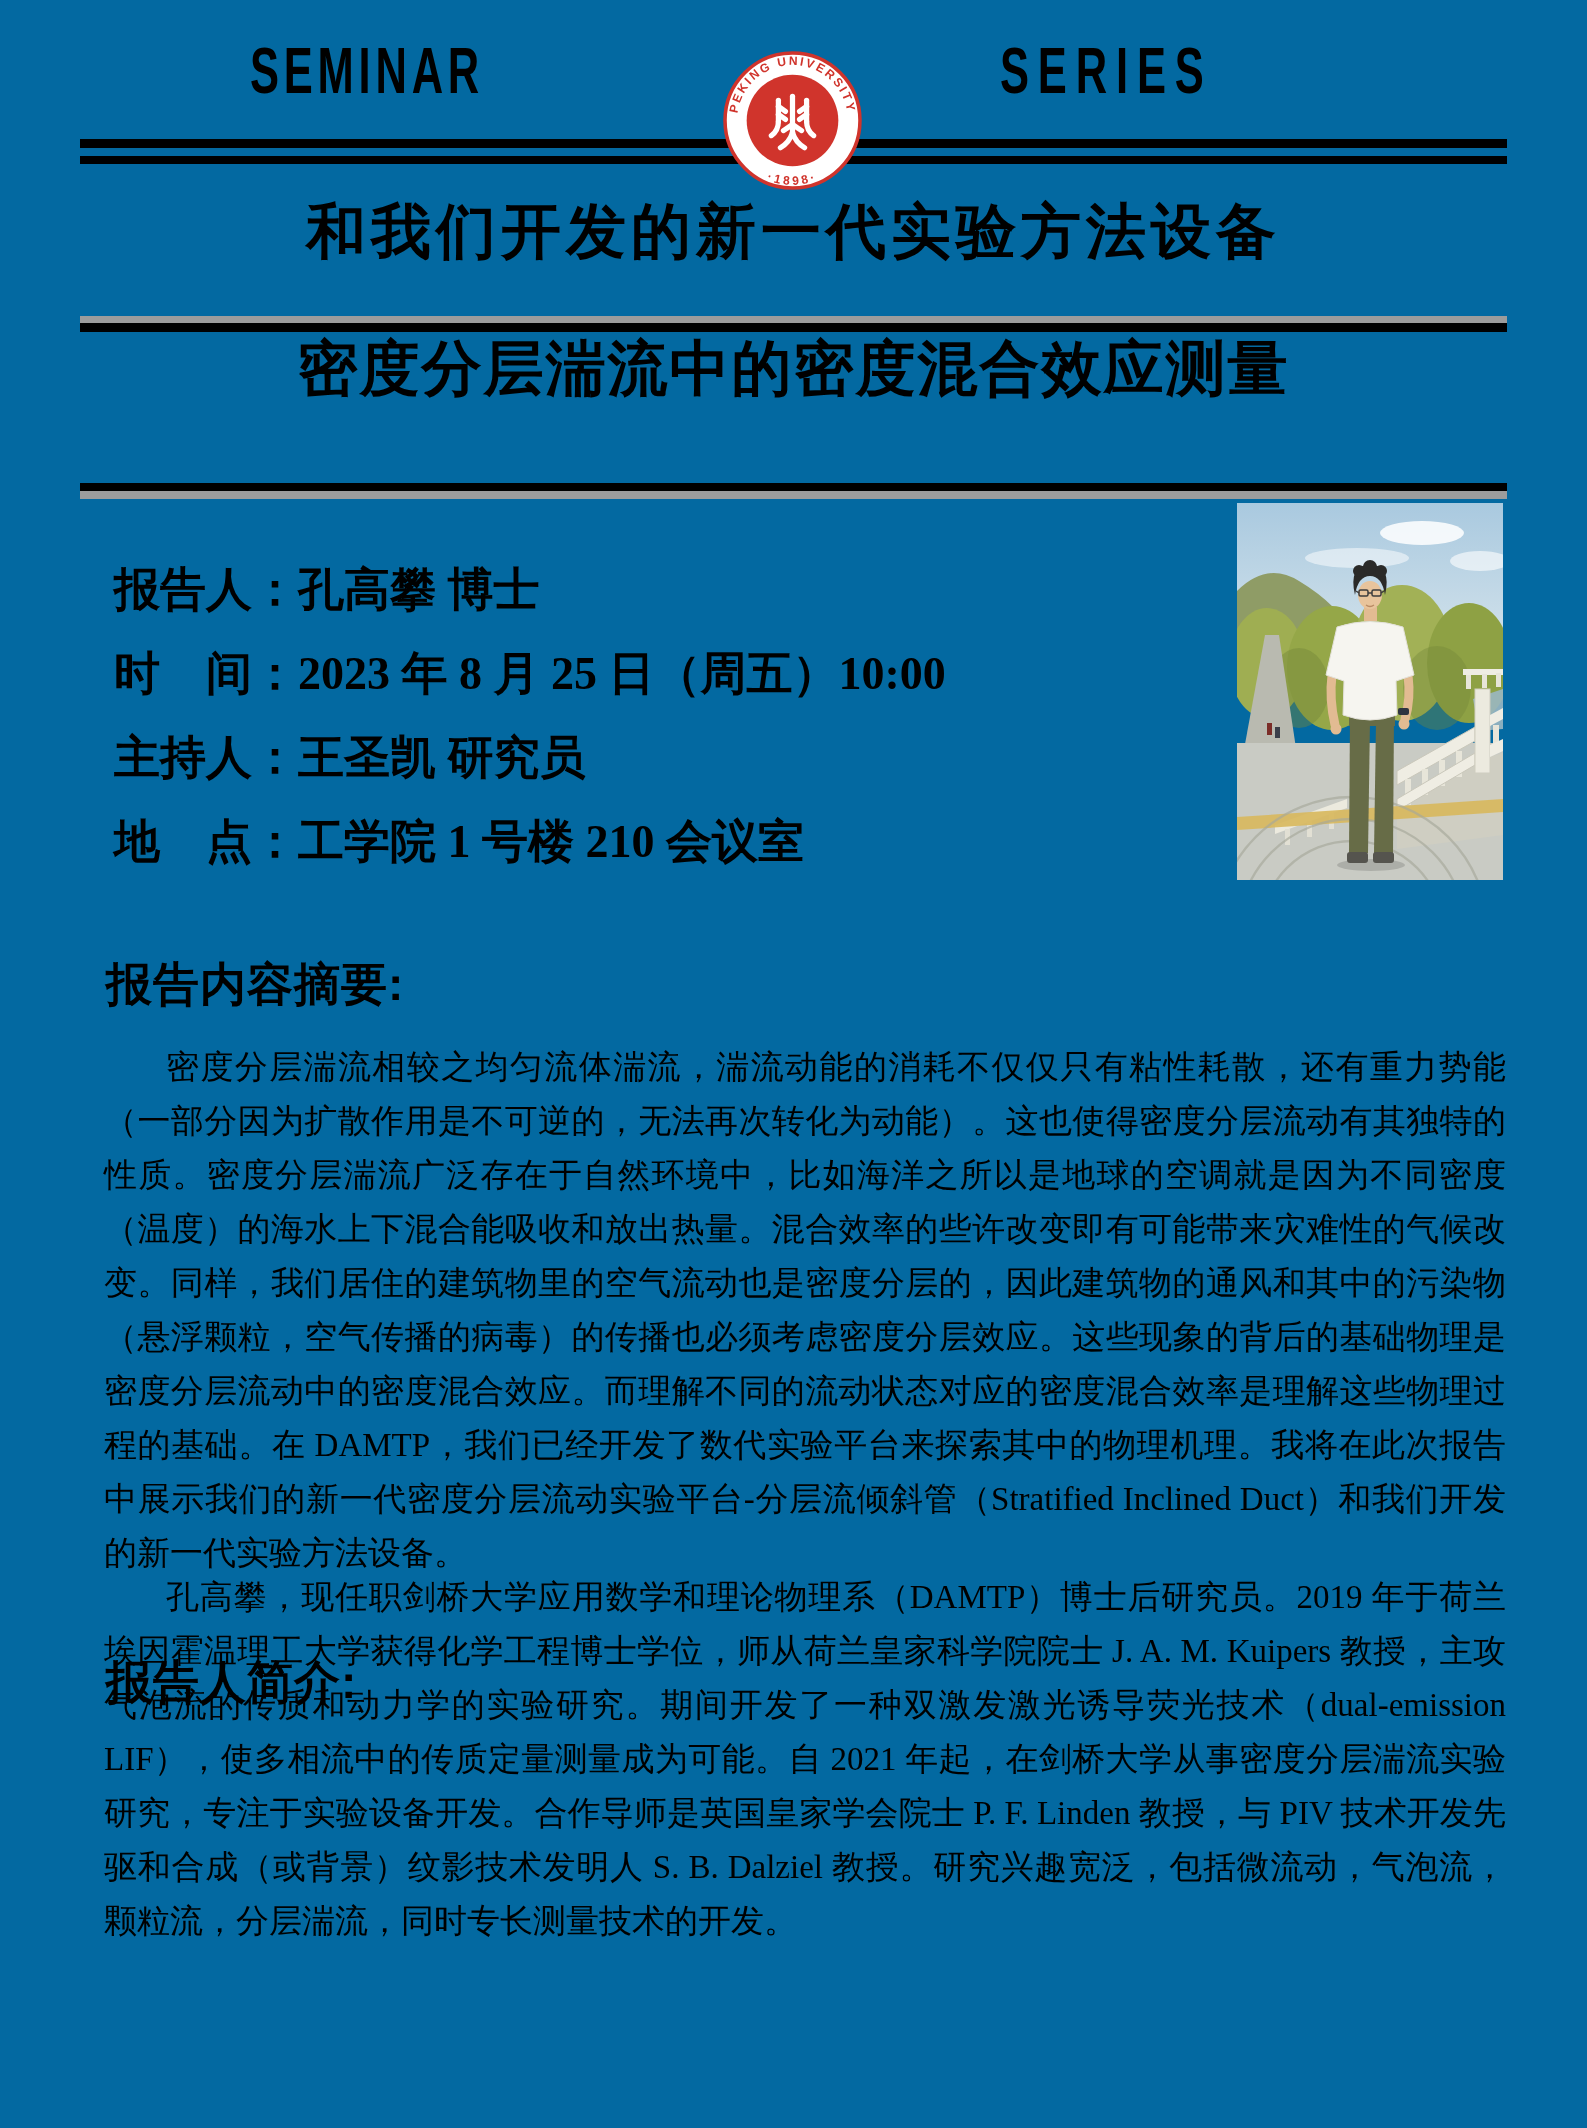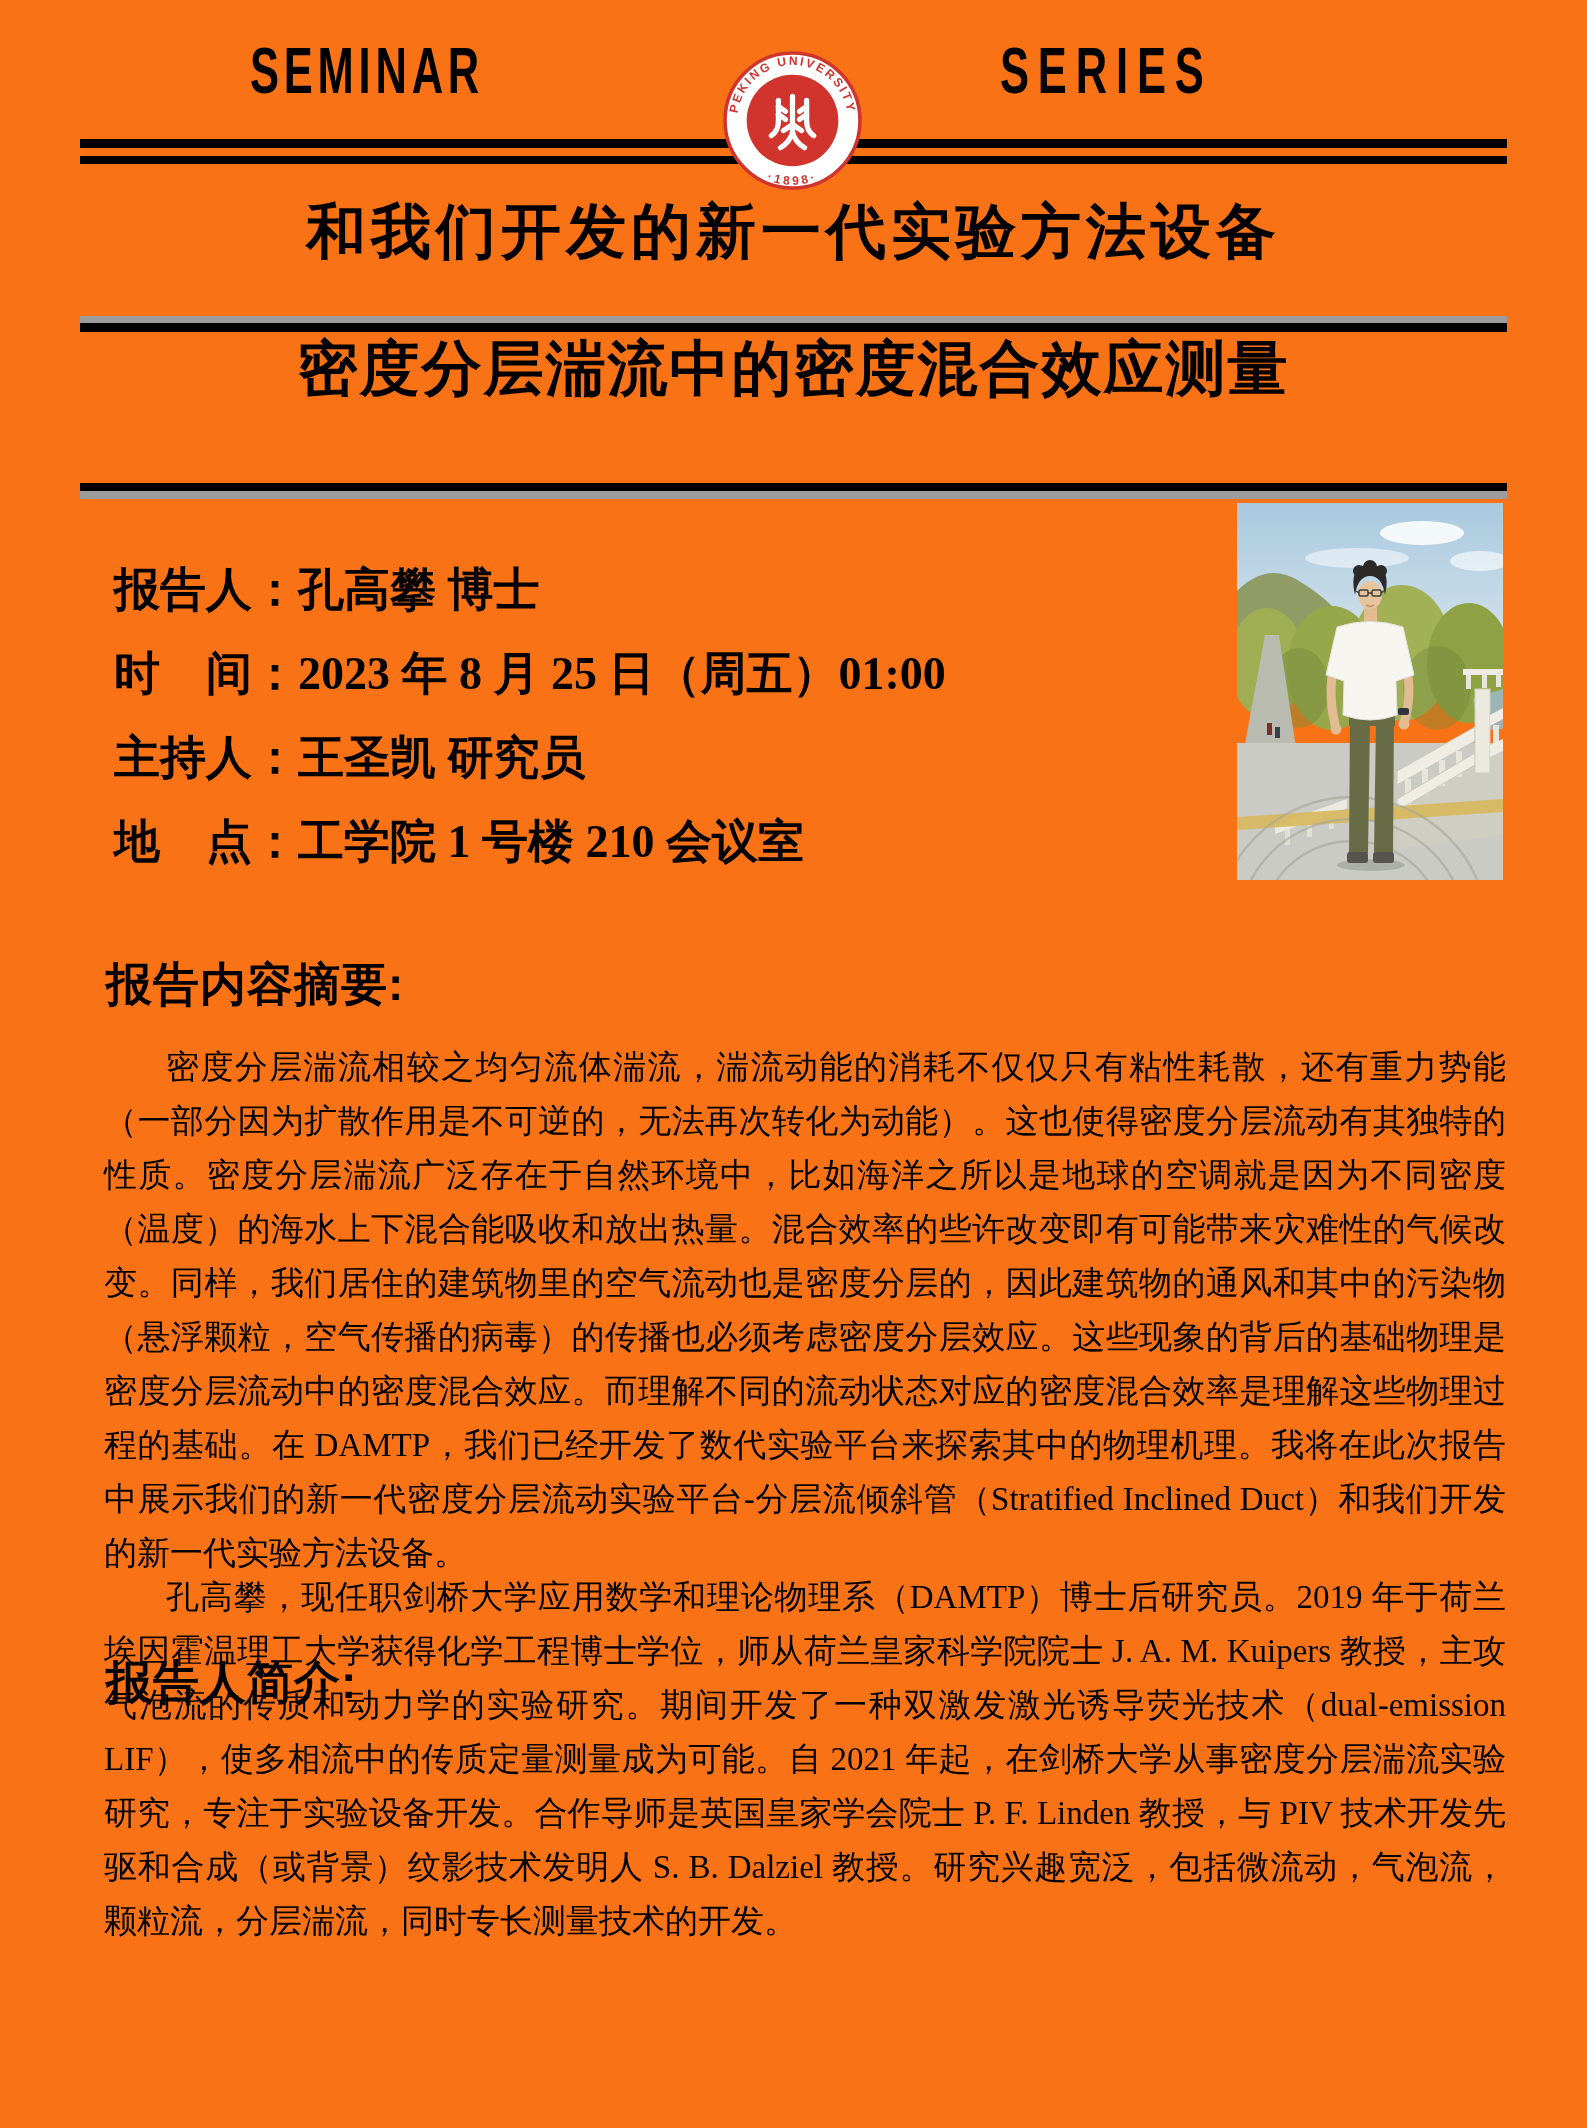--- a/index.html
+++ b/index.html
@@ -1,17 +1,17 @@
 <!DOCTYPE html>
 <html><head>
 <meta charset="utf-8">
 <style>
   html,body{ margin:0; padding:0; background:#ffffff; }
   .page{
-    position:relative; width:1587px; height:2128px; background:#f97316;
+    position:relative; width:1587px; height:2128px; background:#0369a1;
     color:#000; overflow:hidden;
     font-family:"Liberation Serif","DejaVu Serif",serif;
   }
   
   .hdr-word{
     position:absolute; top:34px; white-space:nowrap;
     font-family:"Liberation Sans","DejaVu Sans",sans-serif;
     font-weight:700; font-size:64px; letter-spacing:7px;
     transform:scaleX(0.68); transform-origin:left top;
   }
@@ -125,21 +125,21 @@
 
   <div class="title">
     <div>密度分层湍流中的密度混合效应测量</div>
   </div>
 
   <div class="bar sepC-black"></div>
   <div class="bar sepC-gray"></div>
 
   <div class="info">
     <div class="info-row">报告人：孔高攀 博士</div>
-    <div class="info-row">时　间：2023 年 8 月 25 日（周五）01:00</div>
+    <div class="info-row">时　间：2023 年 8 月 25 日（周五）10:00</div>
     <div class="info-row">主持人：王圣凯 研究员</div>
     <div class="info-row">地　点：工学院 1 号楼 210 会议室</div>
   </div>
 
   <div class="photo">
     <svg viewBox="0 0 266 377">
       <defs>
         <linearGradient id="skg" x1="0" y1="0" x2="0" y2="1">
           <stop offset="0" stop-color="#a9c9df"></stop>
             <stop offset="1" stop-color="#dce8ee"></stop>

